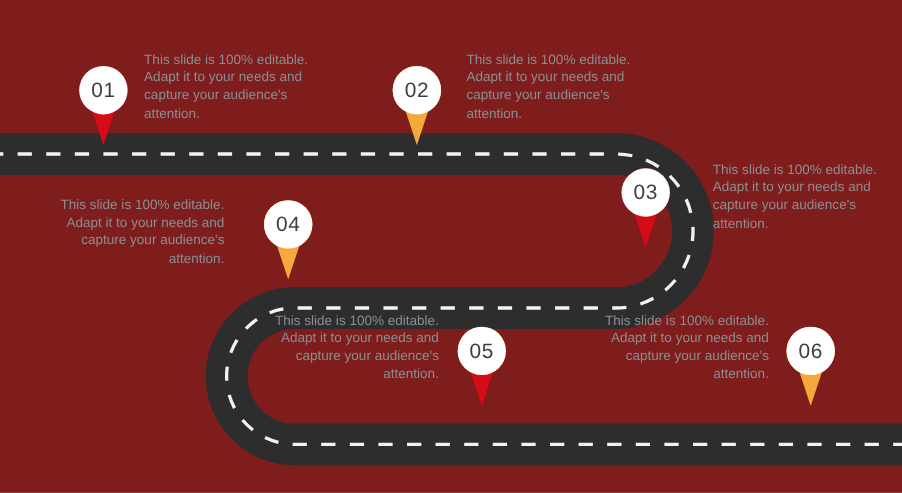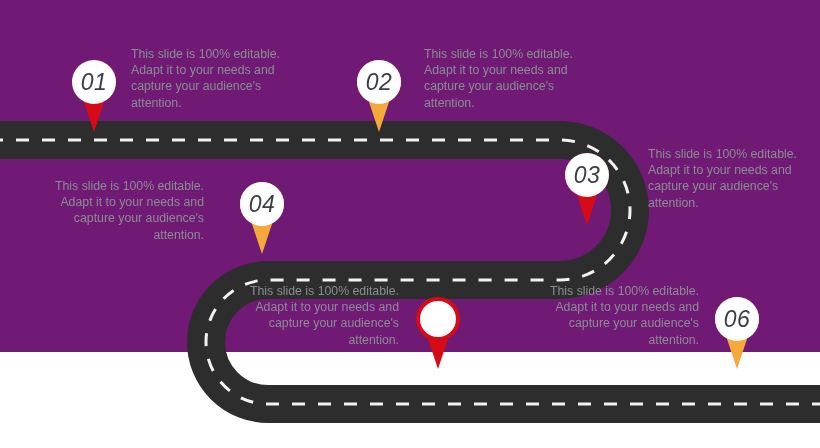--- a/index.html
+++ b/index.html
@@ -10,22 +10,22 @@
   body {
     width: 820px;
     height: 448px;
     background: #ffffff;
     font-family: "Liberation Sans", sans-serif;
     overflow: hidden;
   }
   #stage {
     position: relative;
     width: 820px;
-    height: 352px;
-    background: #701a75;
+    height: 448px;
+    background: #7f1d1d;
   }
   #road-svg {
     position: absolute;
     left: 0;
     top: 0;
     width: 820px;
     height: 448px;
   }
   .desc {
     position: absolute;
@@ -60,26 +60,25 @@
     margin-left: 4px;
     border-radius: 50%;
     background: #ffffff;
     box-sizing: border-box;
     display: flex;
     align-items: center;
     justify-content: center;
   }
   .pin .pin-num {
     font-family: "Liberation Sans", sans-serif;
-    font-size: 23px;
+    font-size: 19px;
     color: #3b3f45;
     letter-spacing: 0.5px;
     line-height: 1;
     user-select: none;
-    font-style: italic;
   }
 </style>
 </head>
 <body>
 
 <div id="stage">
 
   <svg id="road-svg" viewBox="0 0 820 448">
     <path id="road-base" fill="none" stroke-linecap="butt" stroke-linejoin="round" d="M -10 140 L 560 140 A 70 70 0 0 1 560 280 L 268 280 A 62 62 0 0 0 268 404 L 830 404" stroke="#2d2d2d" stroke-width="38"></path>
     <path id="road-lane" fill="none" stroke-linecap="butt" d="M -10 140 L 560 140 A 70 70 0 0 1 560 280 L 268 280 A 62 62 0 0 0 268 404 L 830 404" stroke="#f2f2f2" stroke-width="3" stroke-dasharray="13 13"></path>
@@ -125,20 +124,23 @@
         <div class="pin-circle">
           <span class="pin-num" style="color: rgb(59, 63, 69);">04</span>
         </div>
       </div>
       <div class="desc right-align" style="left: 247px; top: 283px; color: rgb(138, 141, 146);">This slide is 100% editable. Adapt it to your needs and capture your audience's attention.</div>
       <div class="pin" style="left: 412px; top: 297px;">
         <svg class="pin-tail" viewBox="0 0 52 74">
           <path d="M 14 36 L 26 72 L 38 36 Z" fill="#D70B16"></path>
           <circle cx="26" cy="22" r="20" fill="#ffffff" stroke="#D70B16" stroke-width="4"></circle>
         </svg>
+        <div class="pin-circle">
+          <span class="pin-num" style="color: rgb(59, 63, 69);">05</span>
+        </div>
       </div>
       <div class="desc right-align" style="left: 547px; top: 283px; color: rgb(138, 141, 146);">This slide is 100% editable. Adapt it to your needs and capture your audience's attention.</div>
       <div class="pin" style="left: 711px; top: 297px;">
         <svg class="pin-tail" viewBox="0 0 52 74">
           <path d="M 14 36 L 26 72 L 38 36 Z" fill="#F5A93C"></path>
           <circle cx="26" cy="22" r="20" fill="#ffffff" stroke="#F5A93C" stroke-width="4"></circle>
         </svg>
         <div class="pin-circle">
           <span class="pin-num" style="color: rgb(59, 63, 69);">06</span>
         </div>

